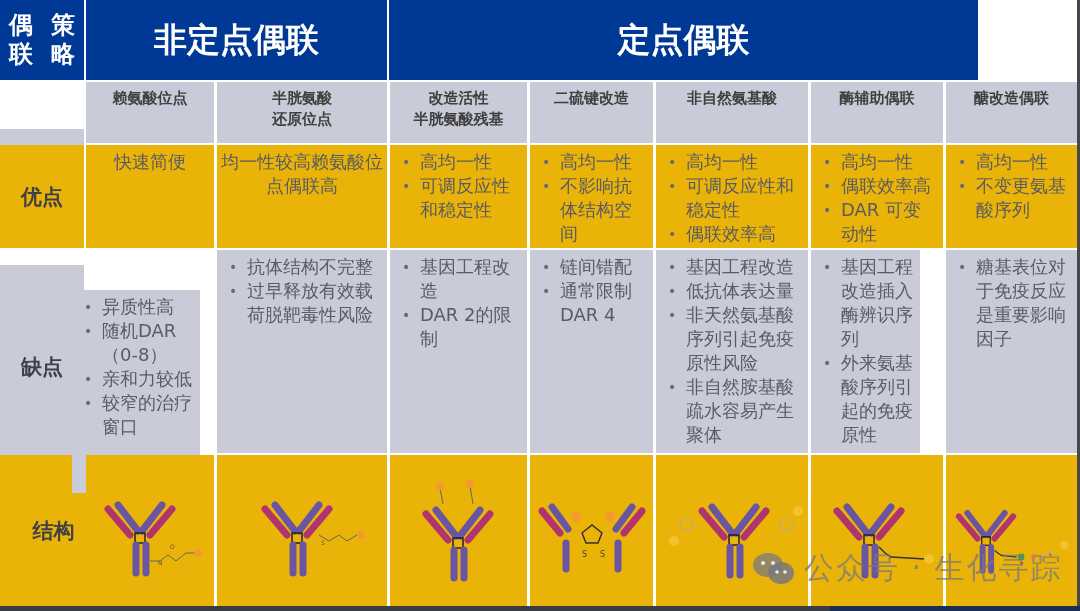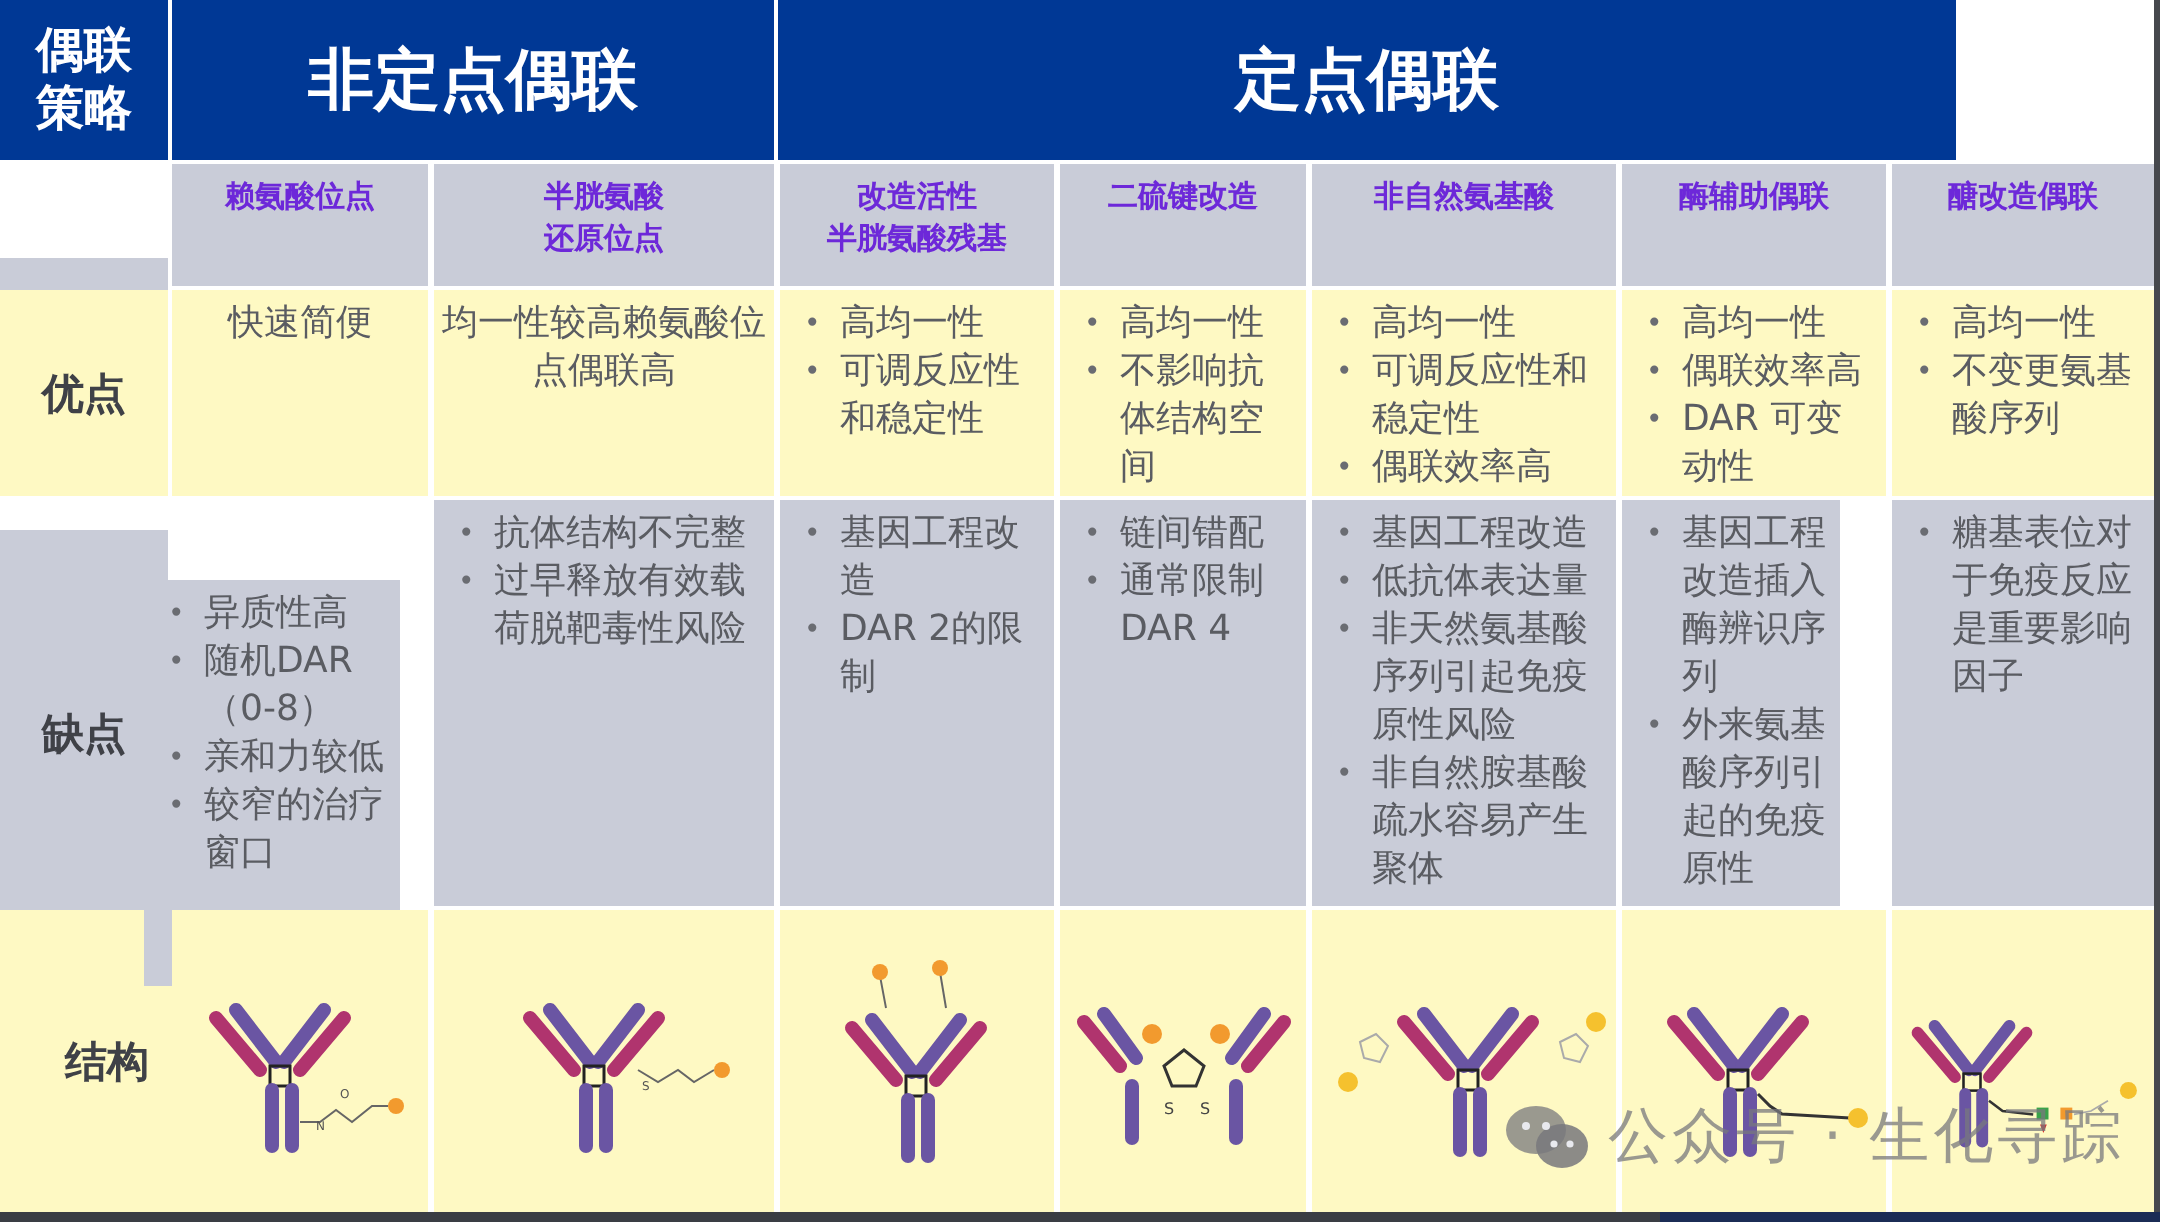--- a/index.html
+++ b/index.html
@@ -11,42 +11,42 @@
   .table {
     position: absolute; left: 0; top: 0; width: 1077px; height: 606px;
     background: #ffffff;
   }
   .cell {
     position: absolute; box-sizing: border-box; overflow: hidden;
   }
   .hdr { background: #003895; color: #ffffff; font-weight: bold; display: flex; align-items: center; justify-content: center; text-align: center; }
   .rowlabel { color: #3f4147; font-weight: bold; font-size: 21px; display: flex; align-items: center; justify-content: center; }
   .dark { background: #c9ccd8; }
-  .light { background: #fef9c3; }
-  .method { color: #6d28d9; font-weight: bold; font-size: 15px; text-align: center; line-height: 21px; padding-top: 6px; }
+  .light { background: #eab308; }
+  .method { color: #404040; font-weight: bold; font-size: 15px; text-align: center; line-height: 21px; padding-top: 6px; }
   .body-txt { color: #5a5c62; font-size: 18px; line-height: 24px; padding: 5px 6px 0 8px; }
   .center-txt { text-align: center; padding: 5px 4px 0 4px; }
   ul { list-style: none; margin: 0; padding: 0; }
   li { position: relative; padding-left: 22px; }
   li::before { content: "•"; position: absolute; left: 4px; top: 0; font-size: 14px; color: #6a6c72; }
   .wm {
     position: absolute; left: 752px; top: 548px; display: flex; align-items: center;
     color: rgba(120,120,125,0.75); font-size: 30px; letter-spacing: 2px;
   }
   .bottom-strip { position: absolute; left: 0; top: 606px; width: 1080px; height: 5px; background: #3a3d44; }
   .bottom-strip .blue { position: absolute; left: 830px; top: 0; width: 250px; height: 5px; background: #1b2c55; }
   .right-strip { position: absolute; left: 1077px; top: 0; width: 3px; height: 611px; background: #46484d; }
   svg { display: block; }
 </style>
 </head>
 <body>
 
 <div class="table">
 
-  <div class="cell hdr" style="left:0;top:0;width:84px;height:80px;font-size:24px;line-height:29px;flex-direction:column;">
+  <div class="cell hdr" style="left:0;top:0;width:84px;height:80px;font-size:24px;line-height:29px;">
     <span>偶联</span>
     <span>策略</span>
   </div>
   <div class="cell hdr" style="left:86px;top:0;width:301px;height:80px;font-size:33px;">
     <span>非定点偶联</span>
   </div>
   <div class="cell hdr" style="left:389px;top:0;width:589px;height:80px;font-size:33px;">
     <span>定点偶联</span>
   </div>
 

